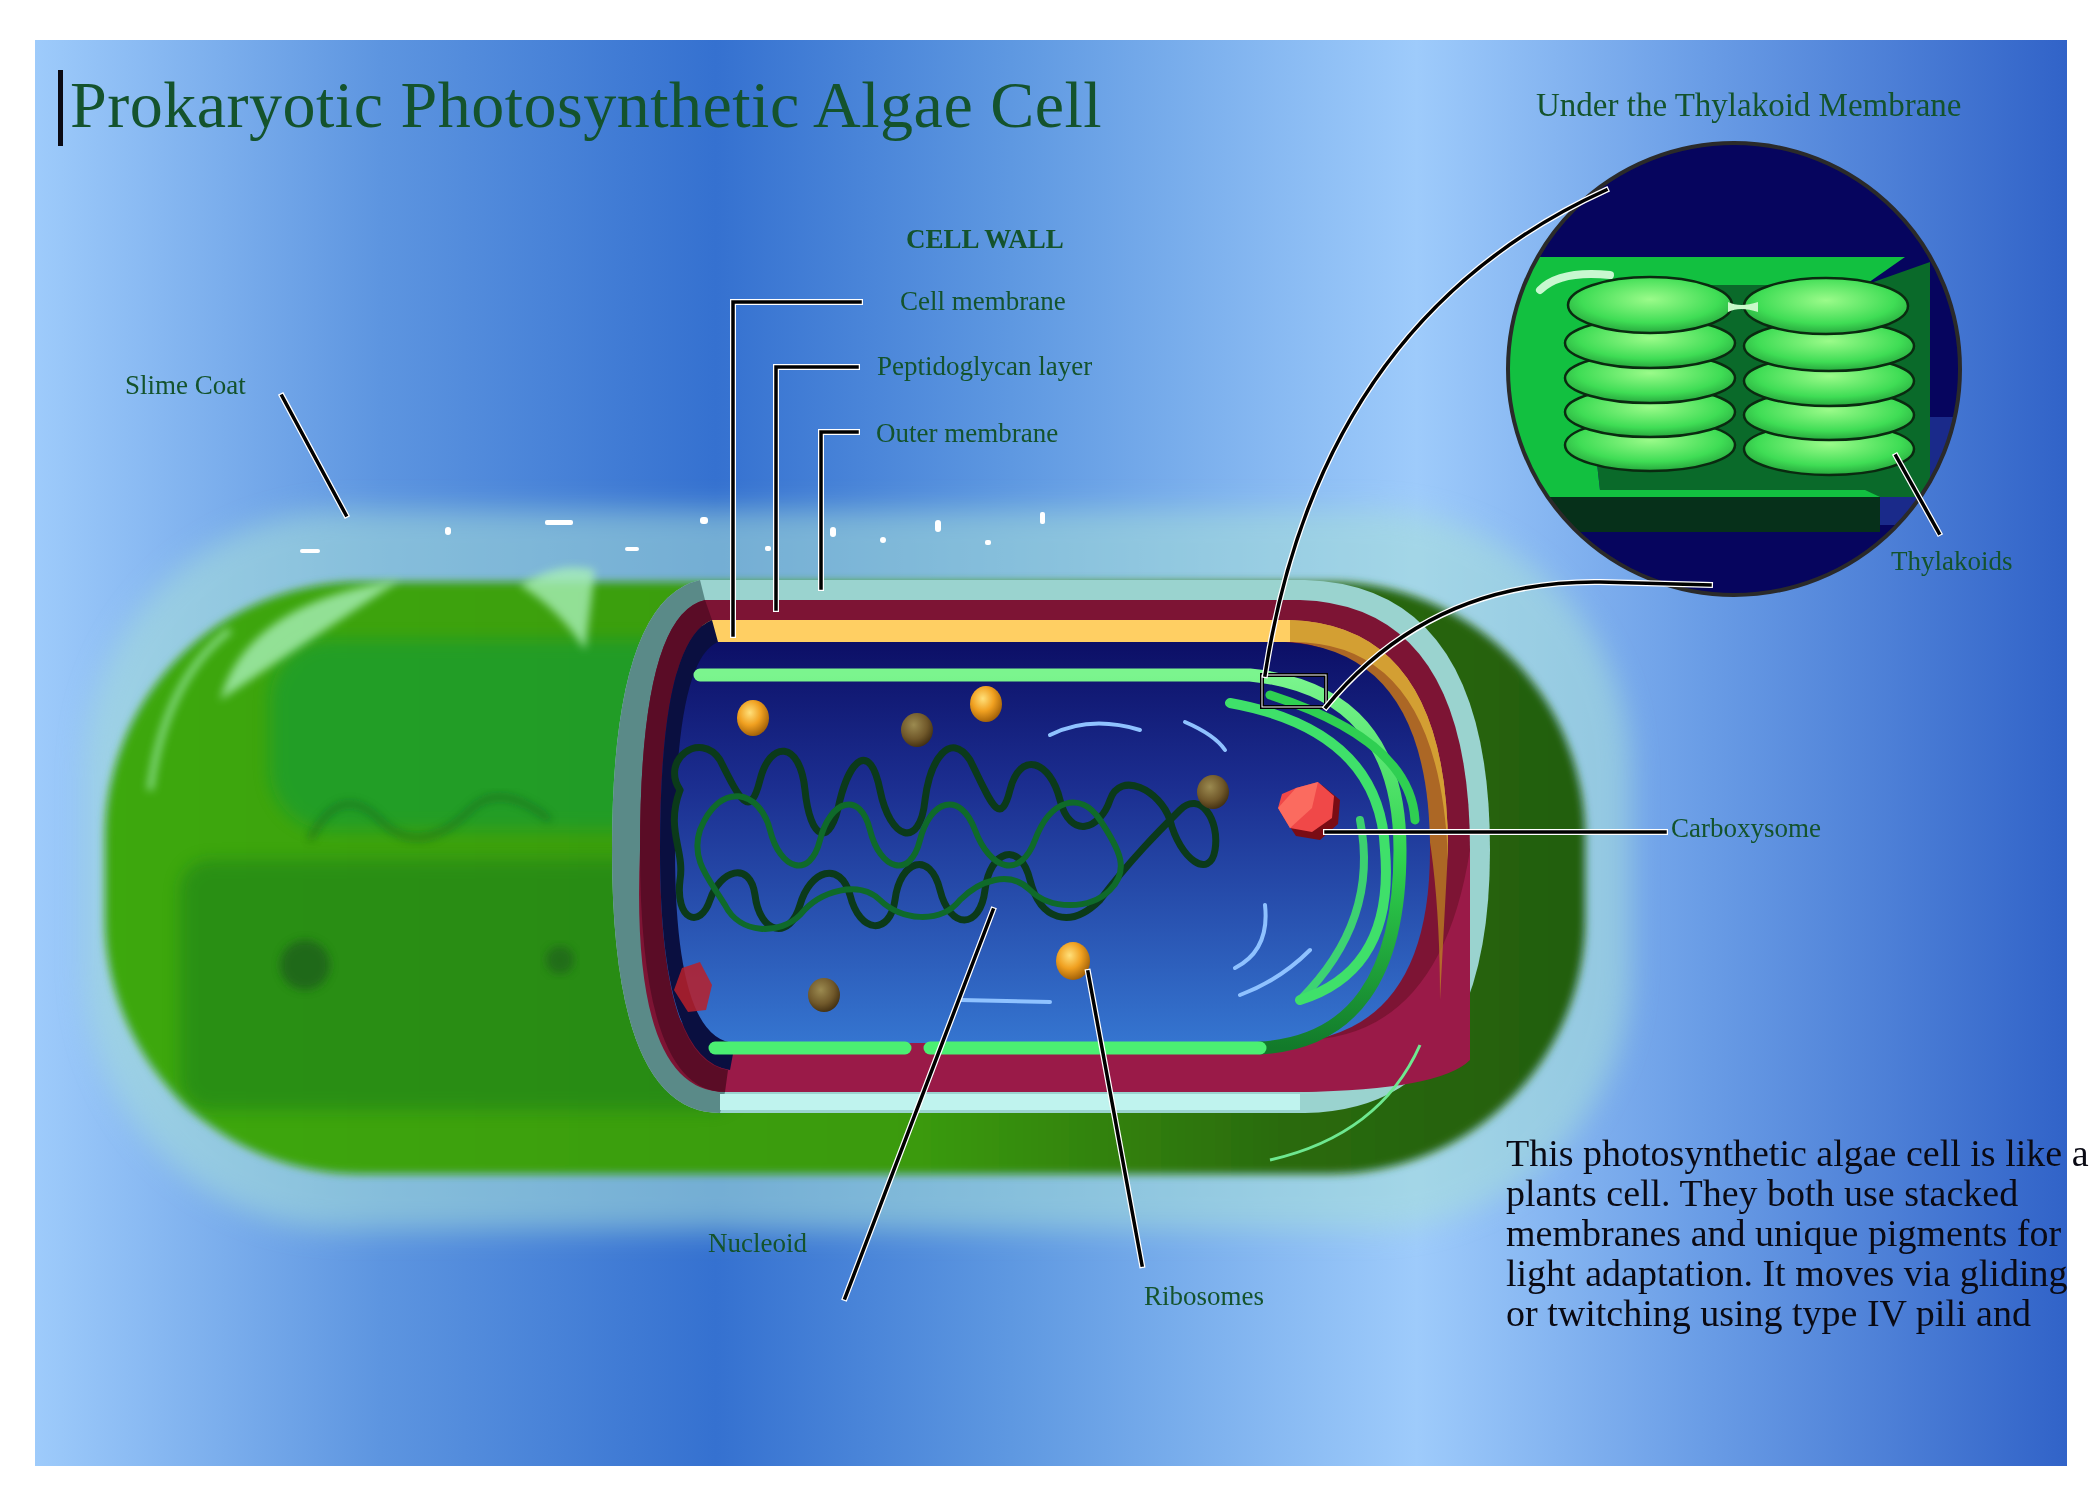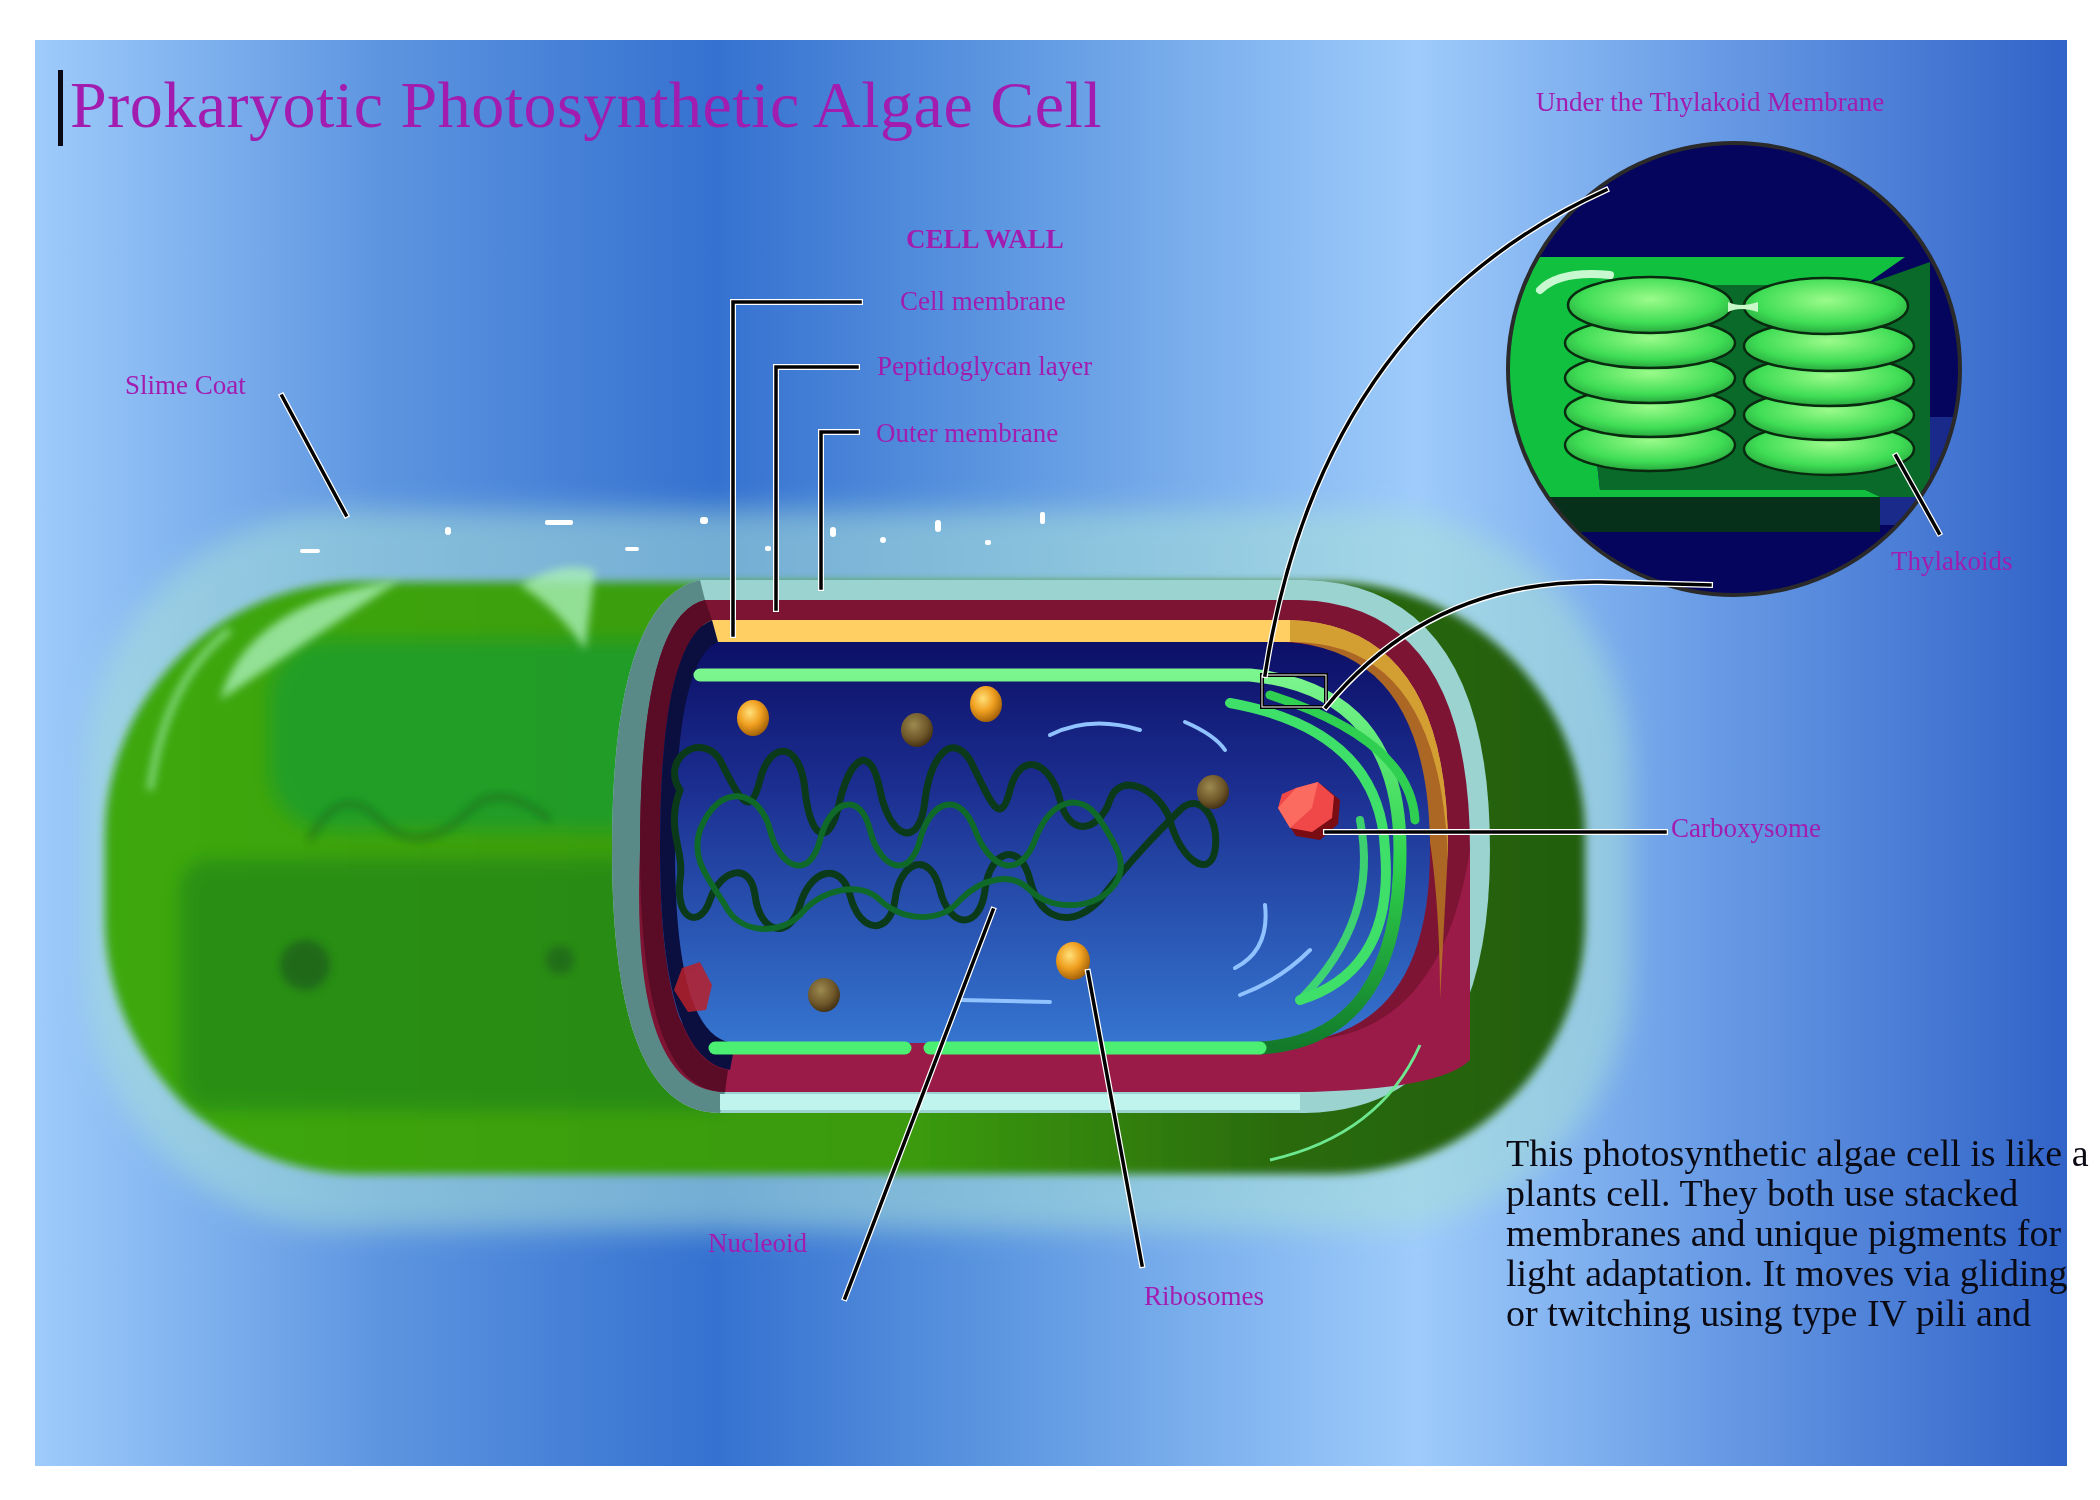--- a/index.html
+++ b/index.html
@@ -4,24 +4,24 @@
 <style>
   html, body { margin: 0; padding: 0; background: #ffffff; }
   body { width: 2100px; height: 1500px; position: relative; overflow: hidden;
          font-family: "DejaVu Serif", "Liberation Serif", serif; }
   #stage { position: absolute; left: 0; top: 0; width: 2100px; height: 1500px; }
   #panel {
     position: absolute; left: 35px; top: 40px; width: 2032px; height: 1426px;
     background: linear-gradient(90deg, #9ecbfb 0%, #5d95e0 17%, #3571d0 33.5%, #5e98e1 48%, #9ecbfb 68%, #6a9de6 82%, #3163c8 100%);
   }
   svg#art { position: absolute; left: 0; top: 0; }
-  .lbl { position: absolute; color: #a21caf; white-space: nowrap; line-height: 1; }
+  .lbl { position: absolute; color: #14532d; white-space: nowrap; line-height: 1; }
   .title { font-family: "Liberation Serif", "DejaVu Serif", serif; font-size: 66px; left: 70px; top: 72px; letter-spacing: 0.5px; }
   .cursor { position: absolute; left: 58px; top: 70px; width: 5px; height: 76px; background: #0a0a14; }
-  .sub { font-family: "Liberation Serif", serif; font-size: 27px; }
+  .sub { font-family: "Liberation Serif", serif; font-size: 33px; }
   .small { font-family: "Liberation Serif", serif; font-size: 27px; }
   .bold { font-weight: bold; }
   .para { position: absolute; left: 1506px; top: 1133px; width: 540px; font-family: "Liberation Serif", serif;
           font-size: 38px; line-height: 40px; color: #0a0a14; }
   .para span { display: block; white-space: nowrap; }
 </style>
 </head>
 <body>
 
 <div id="stage">

